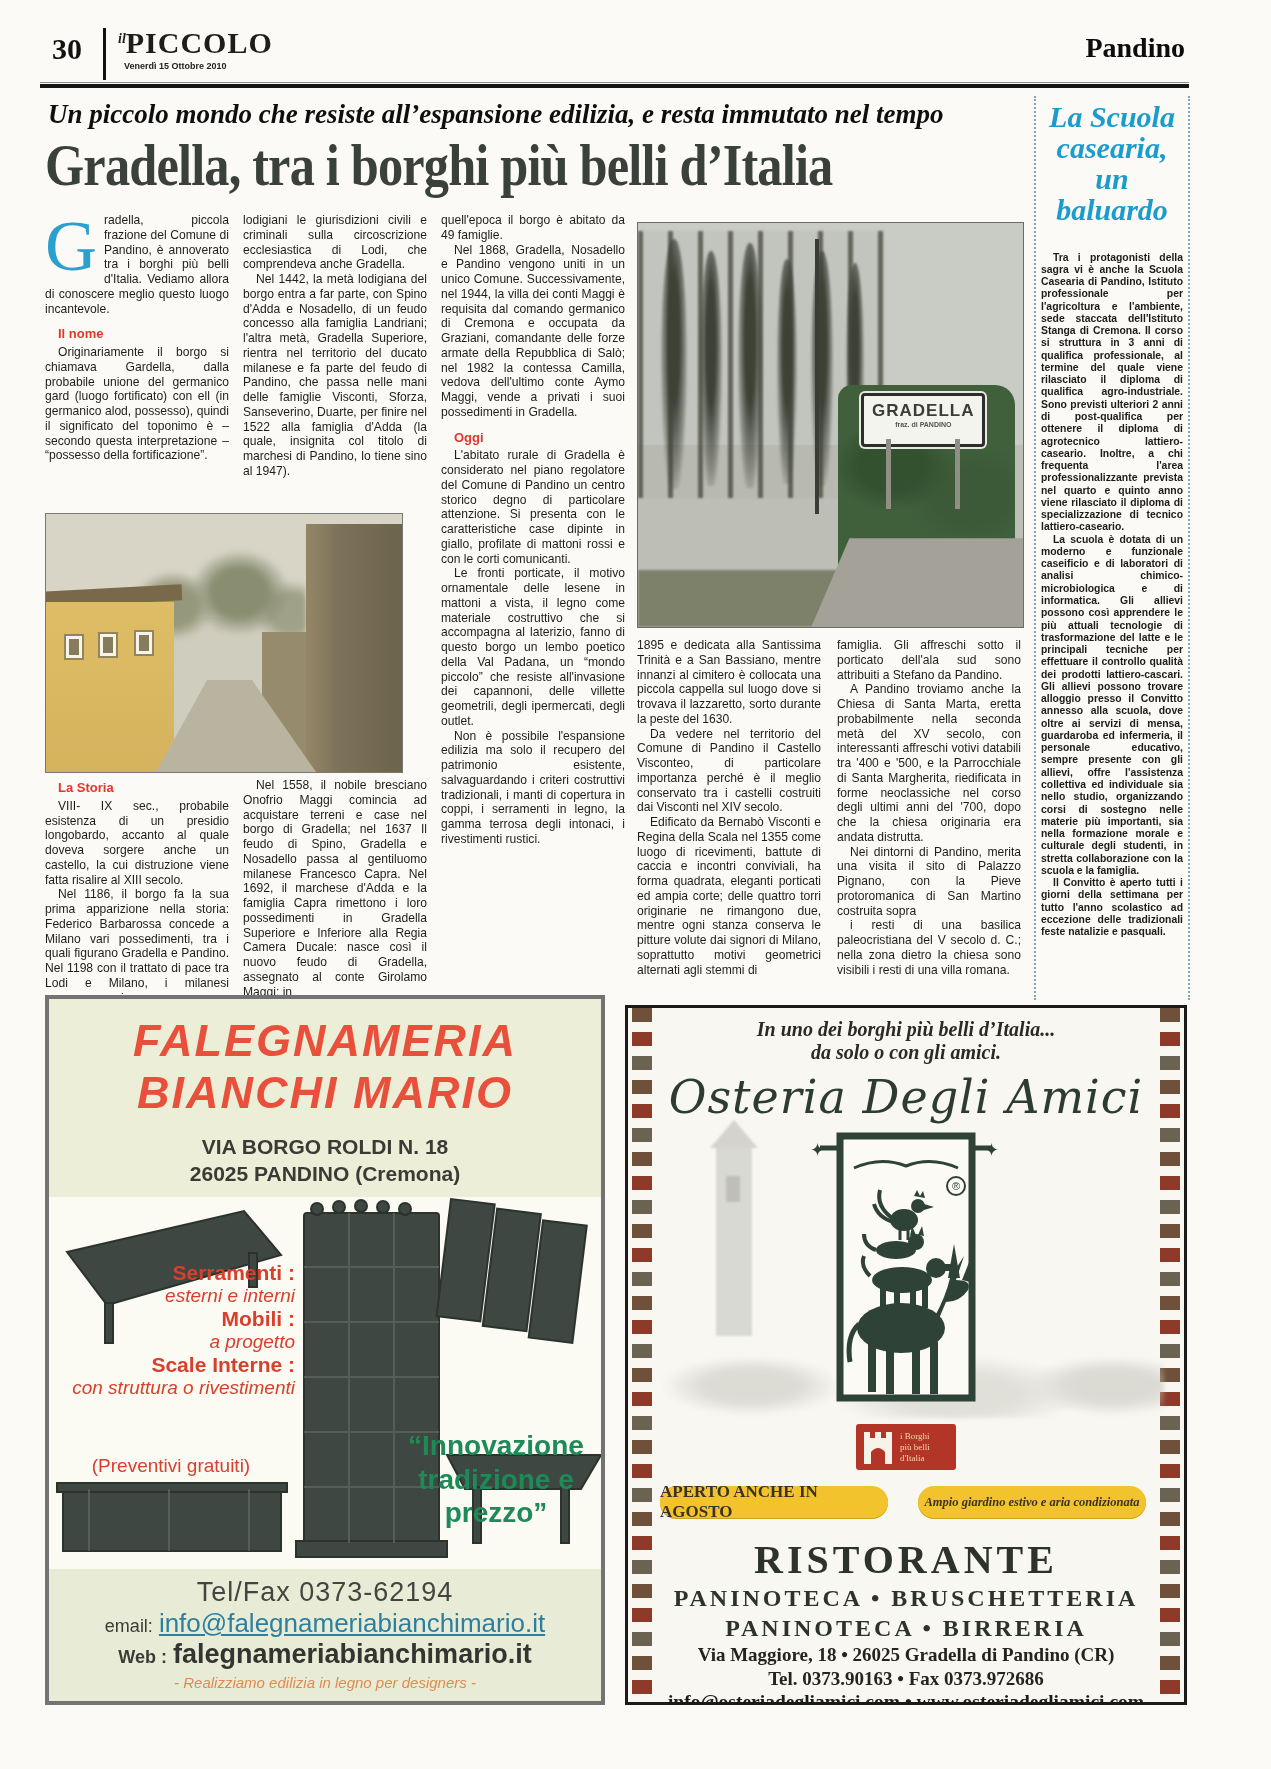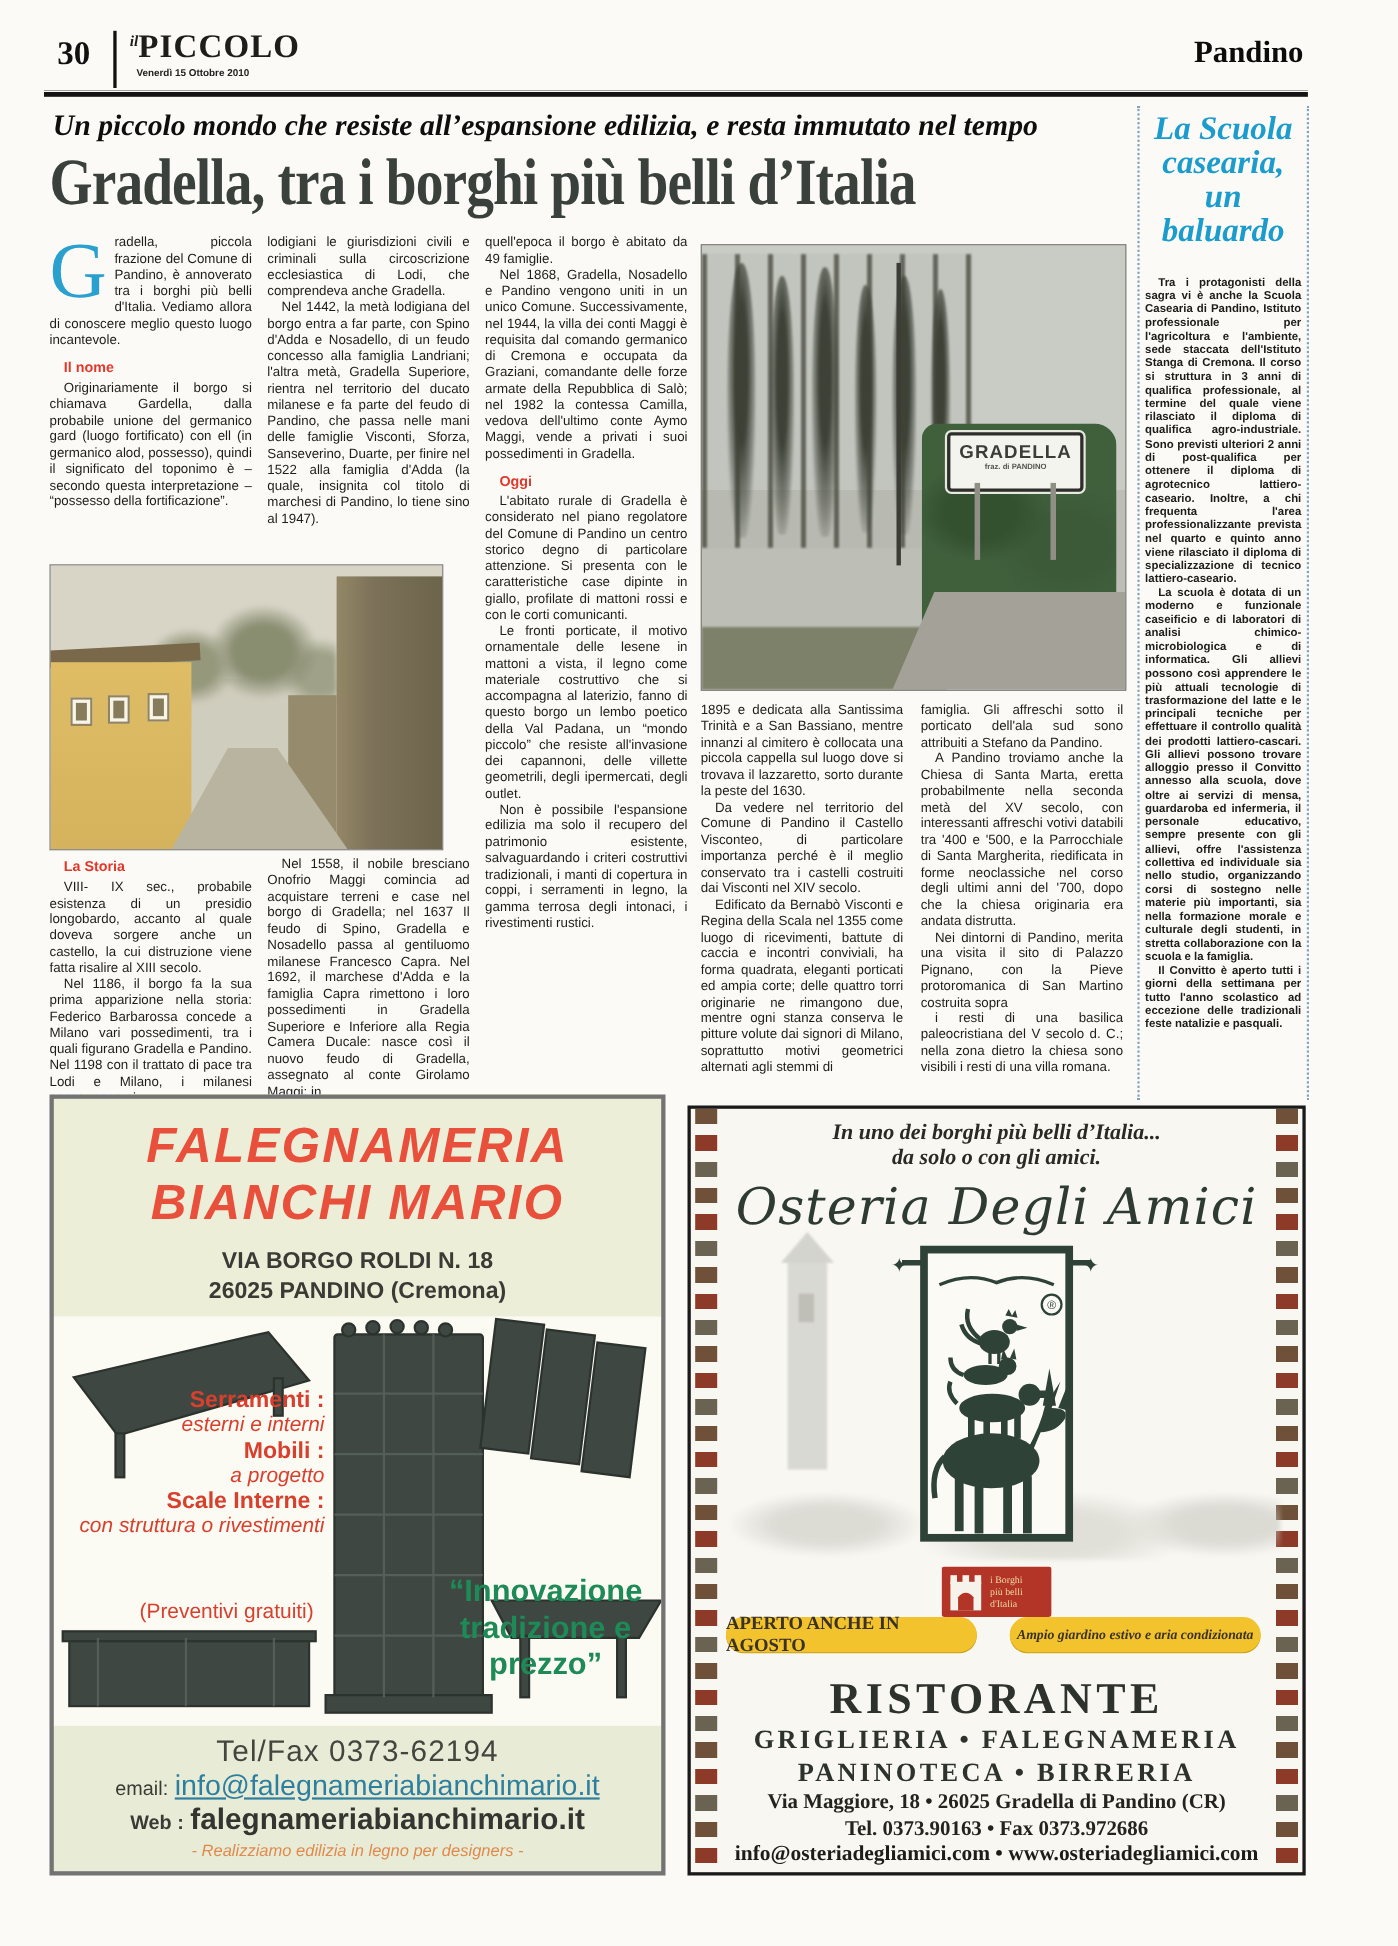--- a/index.html
+++ b/index.html
@@ -88,21 +88,21 @@
   .adL{position:absolute;left:45px;top:995px;width:560px;height:710px;border:4px solid #737373;background:#fbfaf3;box-sizing:border-box;}
   .adL-top{position:absolute;left:0;top:0;right:0;height:198px;background:#eceed8;}
   .adL-t1,.adL-t2{font:bold italic 45px "Liberation Sans",sans-serif;color:#e8503c;text-align:center;letter-spacing:2px;line-height:1.15;}
   .adL-t1{margin-top:16px;}
   .adL-addr{margin-top:14px;font:bold 21px "Liberation Sans",sans-serif;color:#3b3b36;text-align:center;line-height:1.3;}
   .adL-mid{position:absolute;left:0;top:198px;right:0;height:372px;background:#fbfaf3;}
   .adL-furn{position:absolute;inset:0;}
   .svc{position:absolute;left:8px;top:64px;width:238px;text-align:right;line-height:1.25;}
   .svc-l{font:bold 21px "Liberation Sans",sans-serif;color:#d8402e;}
   .svc-d{font:italic 19px "Liberation Sans",sans-serif;color:#d8402e;}
-  .prev{position:absolute;left:47px;top:258px;width:220px;text-align:center;font:19px "Liberation Sans",sans-serif;color:#d8402e;}
+  .prev{position:absolute;left:12px;top:258px;width:220px;text-align:center;font:19px "Liberation Sans",sans-serif;color:#d8402e;}
   .slogan{position:absolute;left:348px;top:232px;width:198px;text-align:center;
           font:bold 28px "Liberation Sans",sans-serif;color:#1d8a57;line-height:1.2;}
   .adL-bot{position:absolute;left:0;top:570px;right:0;bottom:0;background:#e8ecd6;text-align:center;}
   .adL-tel{margin-top:8px;font:27px "Liberation Sans",sans-serif;color:#454540;letter-spacing:1px;}
   .adL-email{font:26px "Liberation Sans",sans-serif;color:#2e7f9e;}
   .adL-email .lbl,.adL-web .lbl{font-size:18px;color:#3b3b36;margin-right:6px;}
   .adL-email .val{text-decoration:underline;}
   .adL-web{font:bold 27px "Liberation Sans",sans-serif;color:#343430;}
   .adL-tag{margin-top:4px;font:italic 15px "Liberation Sans",sans-serif;color:#df8a4e;}
 
@@ -117,21 +117,21 @@
   .logo-wrap{position:relative;height:290px;margin-top:4px;}
   .tower{position:absolute;left:88px;top:18px;width:36px;height:190px;background:#c6c6c0;opacity:.6;filter:blur(1px);}
   .tower:before{content:"";position:absolute;left:-6px;top:-26px;border-left:24px solid transparent;border-right:24px solid transparent;border-bottom:28px solid #bdbdb6;}
   .tower:after{content:"";position:absolute;left:10px;top:30px;width:14px;height:26px;background:#9a9a92;}
   .treeline{position:absolute;left:20px;right:20px;bottom:0;height:80px;opacity:.5;filter:blur(2px);
             background:radial-gradient(ellipse 120px 40px at 20% 60%,#c2c2ba 40%,transparent 75%),
                        radial-gradient(ellipse 160px 50px at 60% 70%,#cac9c0 40%,transparent 78%),
                        radial-gradient(ellipse 120px 40px at 90% 60%,#c0c0b8 40%,transparent 75%);}
   .logo-svg{position:absolute;left:50%;transform:translateX(-50%);top:0;}
   .badge-wrap{text-align:center;margin-top:6px;height:46px;}
-  .pills{position:relative;height:40px;}
+  .pills{position:relative;height:40px;margin-top:16px;}
   .pill{position:absolute;top:0;height:32px;border-radius:16px;background:#f2c32c;color:#3a3226;
         display:flex;align-items:center;justify-content:center;box-shadow:0 1px 0 #caa118;}
   .pill1{left:32px;width:228px;font:bold 17px "Liberation Serif",serif;}
   .pill2{left:290px;width:228px;font:bold italic 12.5px "Liberation Serif",serif;}
   .adR-rist{margin-top:10px;text-align:center;font:bold 40px "Liberation Serif",serif;color:#2d332c;letter-spacing:4px;}
   .adR-l1,.adR-l2{text-align:center;font:bold 24px "Liberation Serif",serif;color:#2d332c;letter-spacing:3px;line-height:1.25;}
   .adR-addr,.adR-tel{text-align:center;font:bold 19px "Liberation Serif",serif;color:#24241f;line-height:1.25;}
   .adR-cont{text-align:center;font:bold 19.5px "Liberation Serif",serif;color:#1c1c18;}
 </style>
 </head>
@@ -379,20 +379,20 @@
         <text x="44" y="15" font-size="9" fill="#f0d9a0" font-family="Liberation Serif">i Borghi</text>
         <text x="44" y="26" font-size="9" fill="#f0d9a0" font-family="Liberation Serif">più belli</text>
         <text x="44" y="37" font-size="9" fill="#f0d9a0" font-family="Liberation Serif">d'Italia</text>
       </svg>
     </div>
     <div class="pills" data-interactable="false">
       <div class="pill pill1" data-interactable="false">APERTO ANCHE IN AGOSTO</div>
       <div class="pill pill2" data-interactable="false">Ampio giardino estivo e aria condizionata</div>
     </div>
     <div class="adR-rist" data-interactable="false">RISTORANTE</div>
-    <div class="adR-l1" data-interactable="false">GRIGLIERIA  •  FALEGNAMERIA</div>
+    <div class="adR-l1" data-interactable="false">PANINOTECA  •  BRUSCHETTERIA</div>
     <div class="adR-l2" data-interactable="false">PANINOTECA  •  BIRRERIA</div>
     <div class="adR-addr" data-interactable="false">Via Maggiore, 18  •  26025 Gradella di Pandino (CR)</div>
     <div class="adR-tel" data-interactable="false">Tel. 0373.90163  •  Fax 0373.972686</div>
     <div class="adR-cont" data-interactable="false">info@osteriadegliamici.com  •  www.osteriadegliamici.com</div>
   </div>
 
 </div>
 
 </body></html>

